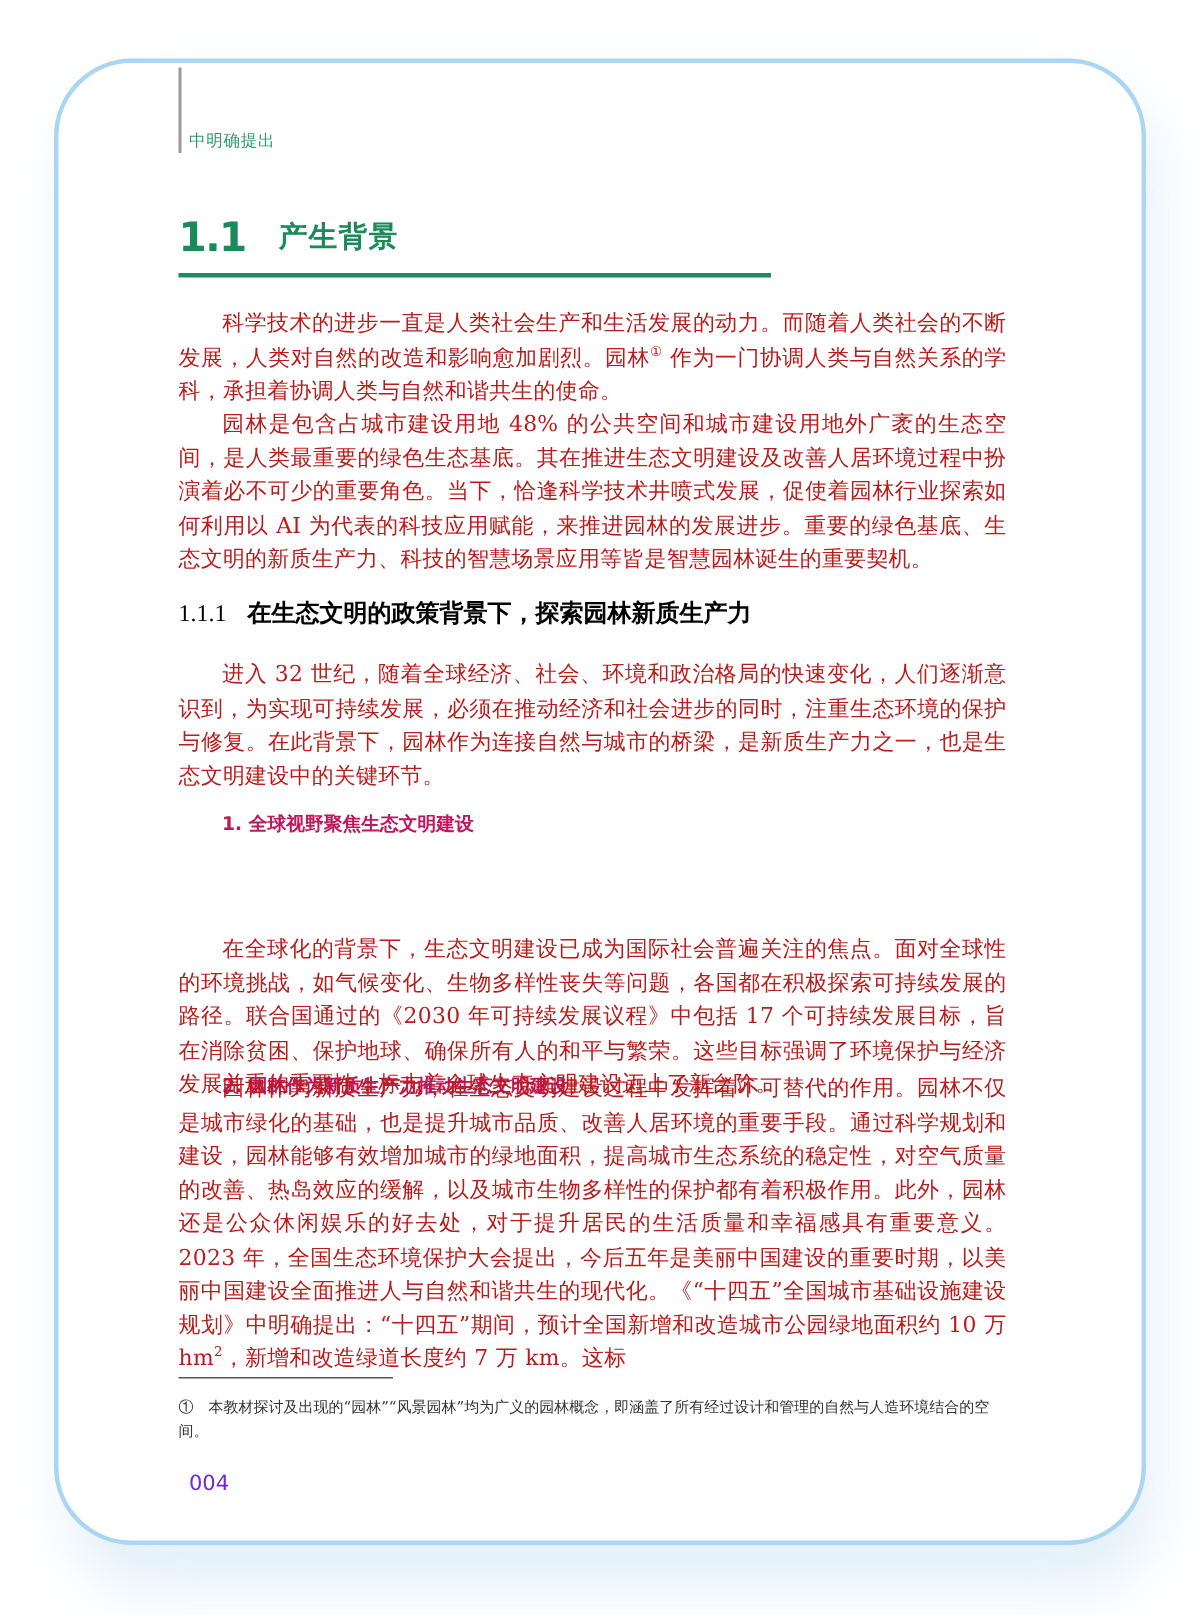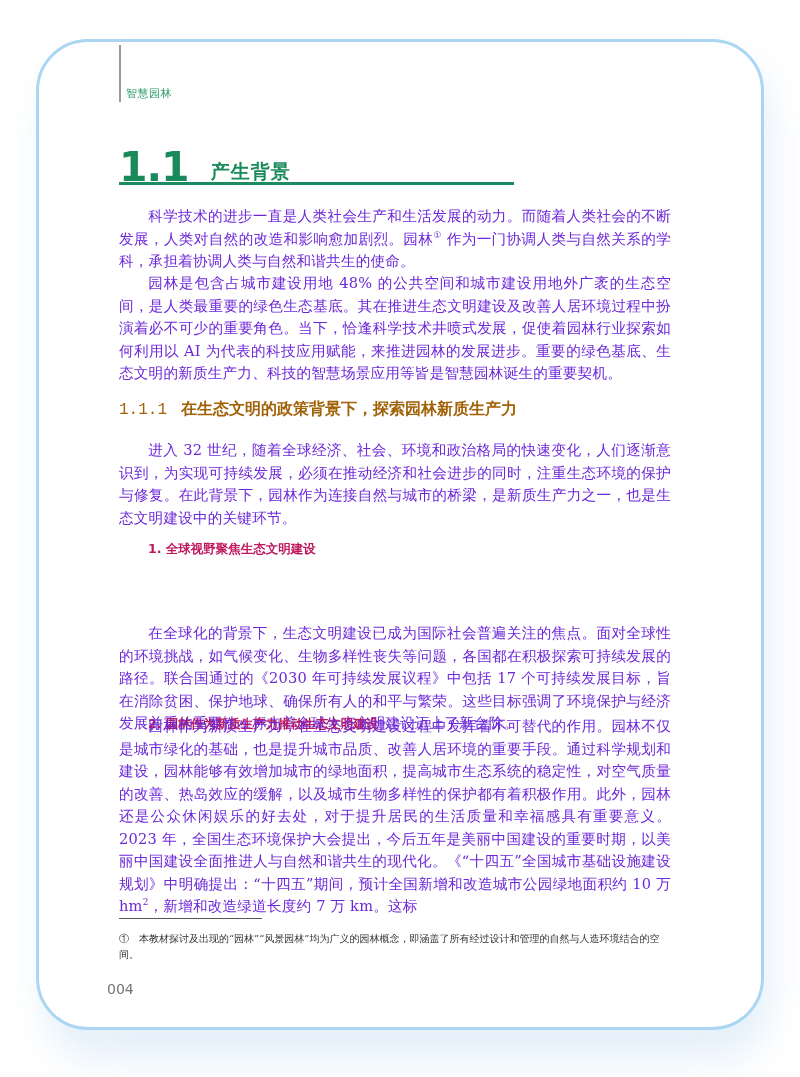--- a/index.html
+++ b/index.html
@@ -28,66 +28,66 @@
     .header-label {
       position: absolute; left: 126px; top: 86px;
       font-family: "DejaVu Sans", "Liberation Sans", sans-serif;
       font-size: 11px; color: #2e9a6a; letter-spacing: 0.5px;
     }
     .sec-title {
       position: absolute; left: 119px; top: 143px;
       font-family: "DejaVu Sans", "Liberation Sans", sans-serif;
       color: #1a8a5a; white-space: nowrap;
     }
-    .sec-num { font-size: 41px; font-weight: bold; letter-spacing: -1px; }
+    .sec-num { font-size: 27px; font-weight: bold; letter-spacing: -1px; }
     .sec-text { font-size: 19px; font-weight: bold; margin-left: 22px; position: relative; top: -3px; letter-spacing: 1px; }
     .sec-rule {
       position: absolute; left: 119px; top: 182px; width: 395px; height: 3px;
       background: #1e8a62;
     }
     .para {
       position: absolute; left: 119px; width: 552px;
-      font-size: 14.6px; line-height: 22.5px; color: #6d28d9;
+      font-size: 14.6px; line-height: 22.5px; color: #b91c1c;
       text-align: justify; text-indent: 2em; margin: 0;
       letter-spacing: 0.2px;
     }
     .sub-title {
       position: absolute; left: 119px; top: 399px;
-      font-family: Liberation Mono, monospace;
-      font-size: 16px; font-weight: bold; color: #a16207; white-space: nowrap;
+      font-family: Liberation Serif, serif;
+      font-size: 16px; font-weight: bold; color: #000000; white-space: nowrap;
     }
     .sub-title .num { margin-right: 14px; font-weight: normal; }
     .item-title {
       position: absolute; left: 148px;
       font-family: "DejaVu Sans", "Liberation Sans", sans-serif;
       font-size: 12.5px; font-weight: bold; color: #be185d; white-space: nowrap;
     }
     .fn-rule {
       position: absolute; left: 119px; top: 918px; width: 143px; height: 1px;
       background: #555;
     }
     .footnote {
       position: absolute; left: 119px; top: 931px; width: 552px;
       font-size: 10px; line-height: 16px; color: #333; margin: 0;
     }
     .page-num {
-      position: absolute; left: 107px; top: 981px;
+      position: absolute; left: 126px; top: 981px;
       font-family: "DejaVu Sans", "Liberation Sans", sans-serif;
-      font-size: 14px; color: #737373;
+      font-size: 14px; color: #6d28d9;
     }
     sup { font-size: 9px; line-height: 0; }
   </style>
 </head>
 <body>
 
 <div class="shadow"></div>
 <div class="card"></div>
 
 <div class="header-bar"></div>
-<div class="header-label">智慧园林</div>
+<div class="header-label">中明确提出</div>
 
 <div class="sec-title">
   <span class="sec-num">1.1</span><span class="sec-text">产生背景</span>
 </div>
 <div class="sec-rule"></div>
 
 <p class="para" style="top:205px;"><span>科学技术的进步一直是人类社会生产和生活发展的动力。而随着人类社会的不断发展，人类对自然的改造和影响愈加剧烈。园林</span><sup>①</sup><span> 作为一门协调人类与自然关系的学科，承担着协调人类与自然和谐共生的使命。</span></p>
 
 <p class="para" style="top:272px;">园林是包含占城市建设用地 48% 的公共空间和城市建设用地外广袤的生态空间，是人类最重要的绿色生态基底。其在推进生态文明建设及改善人居环境过程中扮演着必不可少的重要角色。当下，恰逢科学技术井喷式发展，促使着园林行业探索如何利用以 AI 为代表的科技应用赋能，来推进园林的发展进步。重要的绿色基底、生态文明的新质生产力、科技的智慧场景应用等皆是智慧园林诞生的重要契机。</p>
 

